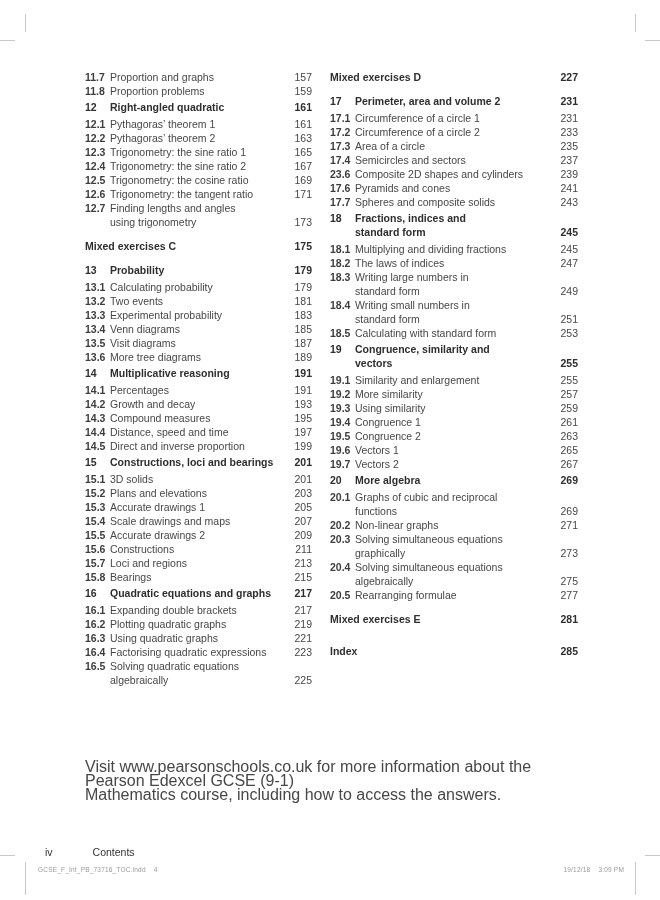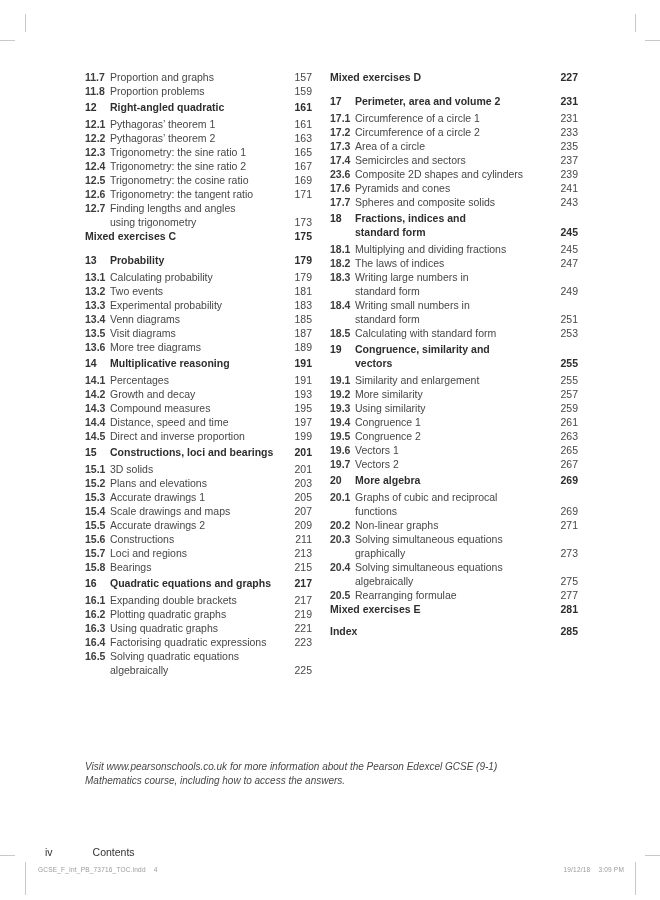--- a/index.html
+++ b/index.html
@@ -24,25 +24,25 @@
   .toc-col.left{left:0;width:227px;}
   .toc-col.right{left:245px;width:248px;}
 
   .entry{font-size:10.5px;}
   .entry .line{display:flex;line-height:14px;}
   .entry .num{flex:none;width:25px;font-weight:bold;color:#3d3d3d;}
   .entry .title{flex:1;}
   .entry .pg{flex:none;min-width:24px;text-align:right;}
   .entry.chapter{margin-top:2px;margin-bottom:3px;font-weight:bold;color:#2e2e2e;}
   .entry.chapter .num{color:#2e2e2e;}
-  .entry.special{padding-bottom:8px;font-weight:bold;color:#2e2e2e;}
+  .entry.special{margin-top:10px;padding-bottom:8px;font-weight:bold;color:#2e2e2e;}
   .toc-col > .entry:first-child{margin-top:0;}
 
   
-  .note{position:absolute;left:85px;top:760px;width:500px;font-size:10px;line-height:14px;color:#474747;font-style:italic;}
+  .note{position:absolute;left:85px;top:760px;width:500px;font-size:16px;line-height:14px;color:#474747;}
 
   
   .page-footer{position:absolute;left:45px;top:825px;font-size:10.5px;color:#333333;}
   .page-footer .roman{display:inline-block;margin-right:40px;margin-top:21px;}
 
   
   .print-left{position:absolute;left:38px;top:866px;font-size:6.5px;color:#9a9a9a;letter-spacing:0.2px;}
   .print-left .slug-page{margin-left:8px;}
   .print-right{position:absolute;right:36px;top:866px;font-size:6.5px;color:#9a9a9a;letter-spacing:0.2px;}
   .print-right .slug-time{margin-left:8px;}

